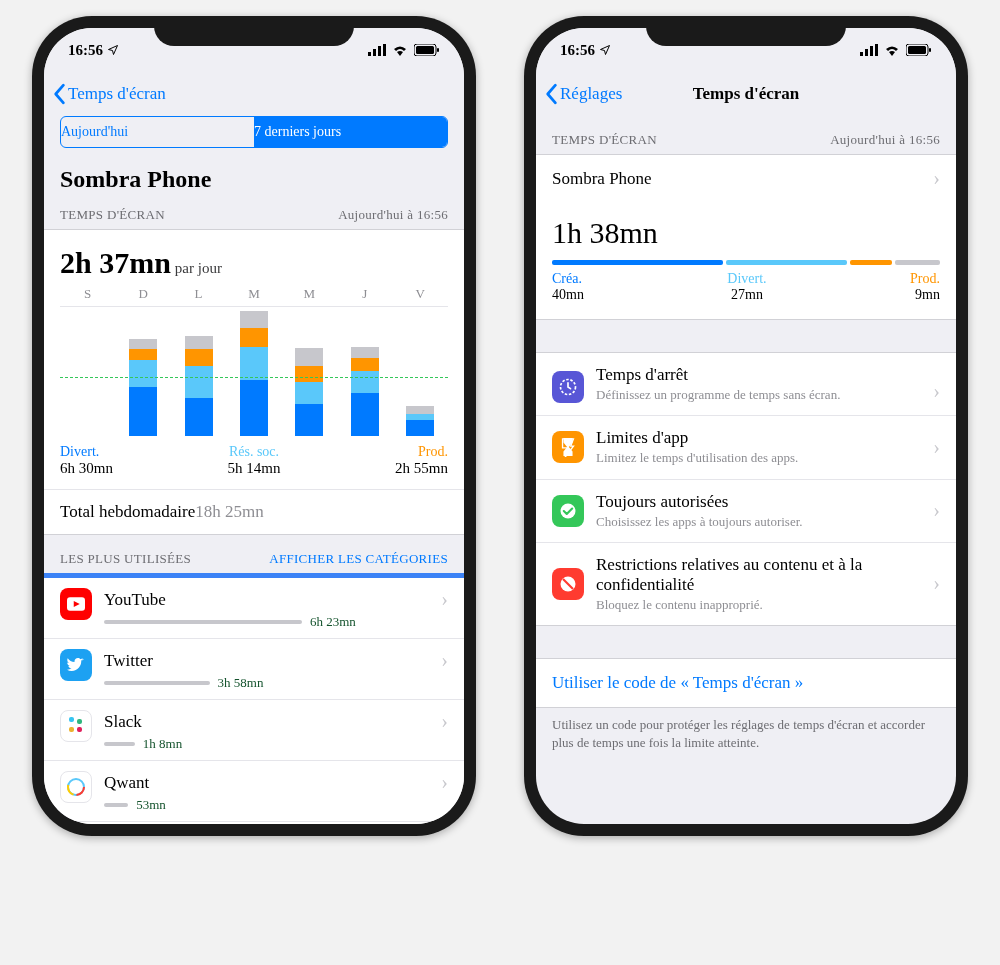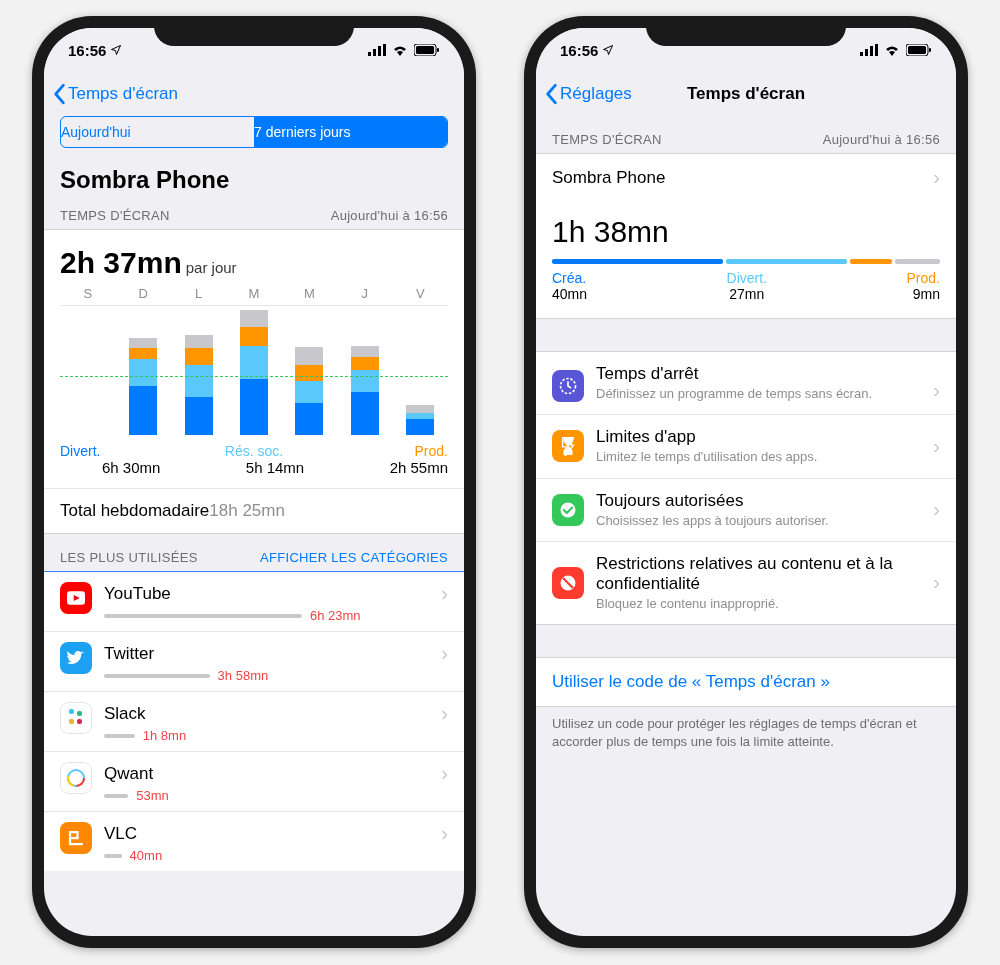--- a/index.html
+++ b/index.html
@@ -8,26 +8,27 @@
     font-family: -apple-system, "Helvetica Neue", Helvetica, Arial, sans-serif;
     display: flex;
     justify-content: center;
     gap: 48px;
     padding: 16px;
     width: 1000px;
     height: 965px;
   }
   .phone {
     width: 444px;
-    height: 932px;
+    height: 820px;
     background: #1a1a1a;
     border-radius: 60px;
     padding: 12px;
     position: relative;
     box-shadow: 0 2px 8px rgba(0,0,0,0.3);
+    font-family: Liberation Serif, serif;
   }
   .phone::before {
     content:"";
     position:absolute;
     top:0; left:50%; transform:translateX(-50%);
     width:200px; height:30px;
     background:#1a1a1a;
     border-radius:0 0 20px 20px;
     z-index:10;
   }
@@ -132,21 +133,21 @@
   .c-blue { background:#007aff;}
   .c-sky  { background:#5ac8fa;}
   .c-orange { background:#ff9500;}
   .c-gray { background:#c7c7cc;}
   .legend3 {
     display:flex; justify-content:space-between;
     padding:8px 16px 12px 16px;
     font-size:14px;
   }
   .legend3 .lab { font-weight:400;}
-  .legend3 .val { font-size:15px; font-weight:400; color:#000;margin-left:42px;}
+  .legend3 .val { font-size:15px; font-weight:400; color:#000;}
   .legend3 .col-blue .lab{ color:#007aff;}
   .legend3 .col-sky  .lab{ color:#5ac8fa;}
   .legend3 .col-orange .lab{ color:#ff9500;}
   .row {
     display:flex; align-items:center;
     padding:12px 16px;
     border-top:1px solid #e5e5ea;
     font-size:17px;
     background:#fff;
   }
@@ -157,34 +158,34 @@
     font-size:13px;
   }
   .sec-hdr2 .left { color:#6d6d72; text-transform:uppercase; letter-spacing:0.3px;}
   .sec-hdr2 .right { color:#007aff; font-weight:400; text-transform:uppercase; letter-spacing:0.3px;}
   .app-row {
     display:flex; align-items:flex-start;
     padding:10px 16px 8px 16px;
     background:#fff;
     border-top:1px solid #e5e5ea;
   }
-  .app-row:first-child { border-top:1px solid #3b82f6;}
+  .app-row:first-child { border-top:5px solid #3b82f6;}
   .app-icon {
     width:32px; height:32px; border-radius:8px;
     flex-shrink:0; margin-right:12px;
     display:flex; align-items:center; justify-content:center;
     font-size:16px; color:#fff; font-weight:700;
   }
   .app-body { flex:1; }
   .app-title-row { display:flex; justify-content:space-between; align-items:center;}
   .app-name { font-size:17px;}
   .chev { color:#c7c7cc; font-size:20px;}
   .app-bar-row { display:flex; align-items:center; gap:8px; margin-top:3px;}
   .usage-bar { height:4px; background:#c7c7cc; border-radius:2px;}
-  .app-dur { font-size:13px; color:#ef4444;}
+  .app-dur { font-size:13px; color:#14532d;}
   
   .t-device-row {
     background:#fff; padding:12px 16px;
     display:flex; justify-content:space-between; align-items:center;
     border-top:1px solid #d1d1d6;
     font-size:17px;
   }
   .summary-card {
     background:#fff; padding:14px 16px 16px 16px;
     border-bottom:1px solid #d1d1d6;

